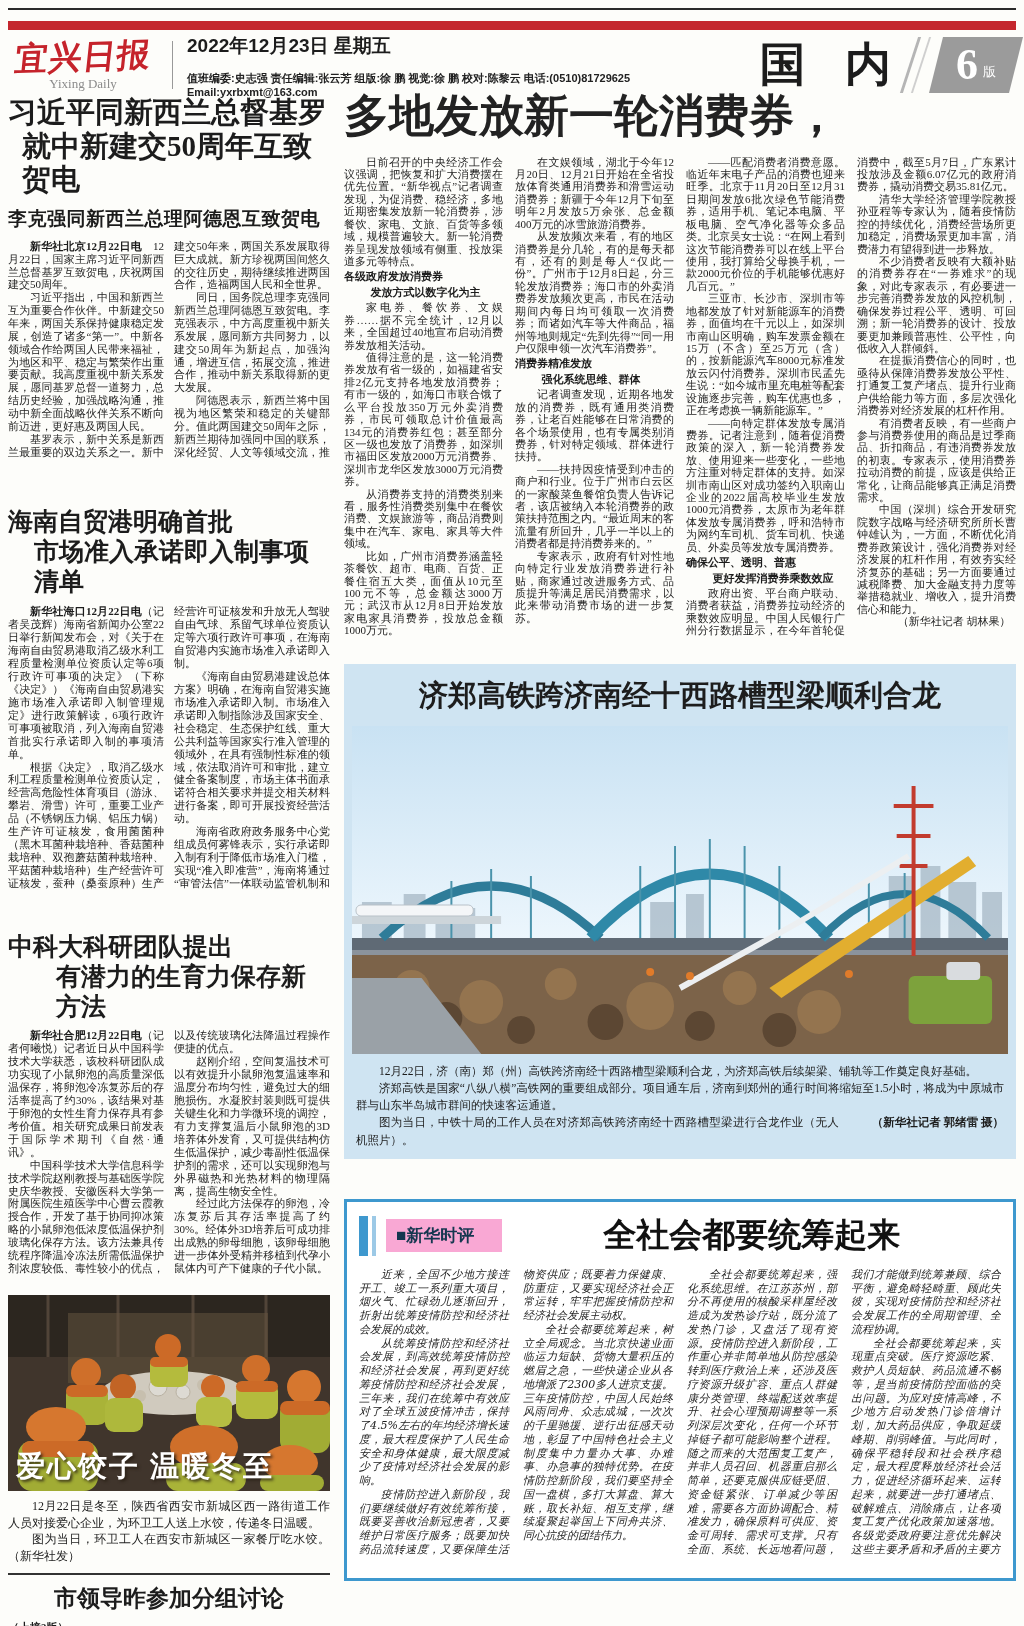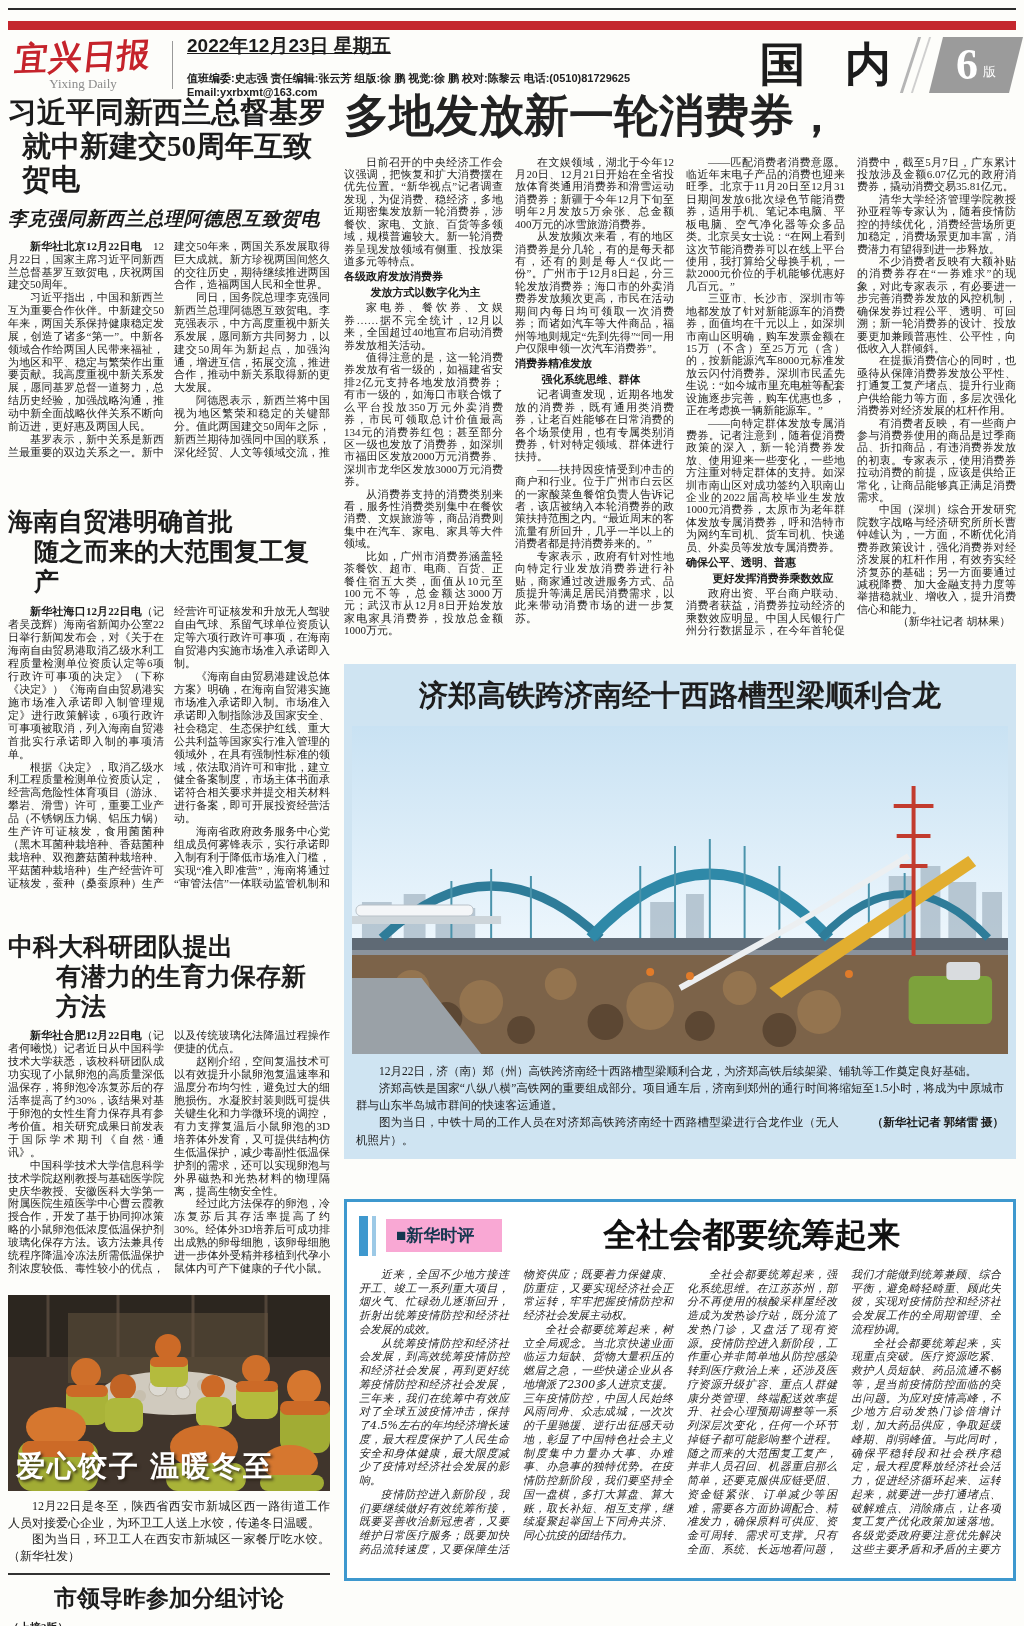--- a/index.html
+++ b/index.html
@@ -8,21 +8,21 @@
   
   .top-rule{position:absolute;top:8px;left:8px;right:8px;height:2px;background:#2a2a2a;}
   .red-bar{position:absolute;top:21px;left:8px;right:8px;height:9px;background:#c4272e;}
   .masthead{position:absolute;top:36px;left:8px;right:8px;height:58px;display:flex;align-items:center;}
   .logo{width:150px;text-align:center;line-height:1;}
   .logo-cn{color:#c5232b;font-family:"Liberation Sans",sans-serif;font-weight:900;font-size:33px;
            letter-spacing:1px;transform:rotate(-2deg) skewX(-8deg);display:inline-block;}
   .logo-en{color:#8b8b8b;font-size:13px;margin-top:4px;font-family:"Liberation Serif",serif;}
   .mast-div{width:1px;height:48px;background:#999;margin:0 14px;}
   .mast-info{flex:1;min-width:0;}
-  .mast-date{font-family:"Liberation Sans",sans-serif;font-weight:bold;font-size:19px;text-decoration:underline;}
+  .mast-date{font-family:"Liberation Sans",sans-serif;font-weight:bold;font-size:19px;}
   .mast-staff{font-family:"Liberation Sans",sans-serif;font-weight:bold;font-size:11px;color:#222;margin-top:12px;}
   .section-label{font-family:"Liberation Serif",serif;font-weight:900;font-size:46px;letter-spacing:14px;
                  margin-left:8px;white-space:nowrap;}
   .slash{width:3px;height:56px;background:#b5b5b5;transform:skewX(-18deg);margin:0 4px;}
   .slash.thin{width:2px;background:#cfcfcf;}
   .pagebox{width:80px;height:56px;background:#9b9b9b;transform:skewX(-14deg);display:flex;
            align-items:center;justify-content:center;margin-left:10px;}
   .pagebox-in{transform:skewX(14deg);color:#fff;font-family:"Liberation Serif",serif;display:flex;align-items:flex-end;}
   .pagenum{font-size:44px;font-weight:bold;line-height:.9;}
   .pagelabel{font-size:13px;margin-left:5px;margin-bottom:4px;}
@@ -30,21 +30,21 @@
   .left-col{position:absolute;left:8px;top:96px;width:322px;}
   .right-col{position:absolute;left:344px;top:90px;width:672px;}
   
   .art-body{text-align:justify;overflow:hidden;column-fill:auto;}
   .art-body p{margin:0;text-indent:2em;}
   .art-body p.sh{font-family:"Liberation Sans",sans-serif;font-weight:bold;text-indent:0;margin:3px 0;}
   .art-body p.sh.shi{text-indent:2.4em;}
   
   .a1-title{font-size:29px;font-weight:900;line-height:1.16;font-family:"Liberation Serif",serif;}
   .a1-title .l2{padding-left:14px;}
-  .a1-sub{font-size:19px;font-weight:600;margin:9px 0 8px;letter-spacing:.5px;font-style:italic;}
+  .a1-sub{font-size:19px;font-weight:600;margin:9px 0 8px;letter-spacing:.5px;}
   .a1-body{column-count:2;column-gap:10px;font-size:11px;line-height:1.17;height:230px;}
   
   .mid-title{font-family:"Liberation Sans",sans-serif;font-size:25px;font-weight:800;line-height:1.2;}
   .mid-title .ind{padding-left:26px;display:block;}
   .mid-title .ind2{padding-left:48px;display:block;}
   .hainan{margin-top:36px;}
   .hainan .art-body{column-count:2;column-gap:10px;font-size:11px;line-height:1.18;height:296px;margin-top:9px;}
   .ustc{margin-top:30px;}
   .ustc .art-body{column-count:2;column-gap:10px;font-size:11px;line-height:1.18;height:250px;margin-top:8px;}
   
@@ -127,21 +127,21 @@
           <p>习近平指出，中国和新西兰互为重要合作伙伴。中新建交50年来，两国关系保持健康稳定发展，创造了诸多“第一”。中新各领域合作给两国人民带来福祉，为地区和平、稳定与繁荣作出重要贡献。我高度重视中新关系发展，愿同基罗总督一道努力，总结历史经验，加强战略沟通，推动中新全面战略伙伴关系不断向前迈进，更好惠及两国人民。</p>
           <p>基罗表示，新中关系是新西兰最重要的双边关系之一。新中建交50年来，两国关系发展取得巨大成就。新方珍视两国间悠久的交往历史，期待继续推进两国合作，造福两国人民和全世界。</p>
           <p>同日，国务院总理李克强同新西兰总理阿德恩互致贺电。李克强表示，中方高度重视中新关系发展，愿同新方共同努力，以建交50周年为新起点，加强沟通，增进互信，拓展交流，推进合作，推动中新关系取得新的更大发展。</p>
           <p>阿德恩表示，新西兰将中国视为地区繁荣和稳定的关键部分。值此两国建交50周年之际，新西兰期待加强同中国的联系，深化经贸、人文等领域交流，推进双方在气候变化等全球性挑战上的合作。</p>
         </div>
     </div>
 
     <div class="hainan">
       <div class="mid-title">
         <span>海南自贸港明确首批</span>
-        <span class="ind">随之而来的大范围复工复产</span>
+        <span class="ind">市场准入承诺即入制事项清单</span>
       </div>
       <div class="art-body">
           <p><b>新华社海口12月22日电</b>（记者吴茂辉）海南省新闻办公室22日举行新闻发布会，对《关于在海南自由贸易港取消乙级水利工程质量检测单位资质认定等6项行政许可事项的决定》（下称《决定》）《海南自由贸易港实施市场准入承诺即入制管理规定》进行政策解读，6项行政许可事项被取消，列入海南自贸港首批实行承诺即入制的事项清单。</p>
           <p>根据《决定》，取消乙级水利工程质量检测单位资质认定，经营高危险性体育项目（游泳、攀岩、滑雪）许可，重要工业产品（不锈钢压力锅、铝压力锅）生产许可证核发，食用菌菌种（黑木耳菌种栽培种、香菇菌种栽培种、双孢蘑菇菌种栽培种、平菇菌种栽培种）生产经营许可证核发，蚕种（桑蚕原种）生产经营许可证核发和升放无人驾驶自由气球、系留气球单位资质认定等六项行政许可事项，在海南自贸港内实施市场准入承诺即入制。</p>
           <p>《海南自由贸易港建设总体方案》明确，在海南自贸港实施市场准入承诺即入制。市场准入承诺即入制指除涉及国家安全、社会稳定、生态保护红线、重大公共利益等国家实行准入管理的领域外，在具有强制性标准的领域，依法取消许可和审批，建立健全备案制度，市场主体书面承诺符合相关要求并提交相关材料进行备案，即可开展投资经营活动。</p>
           <p>海南省政府政务服务中心党组成员何雾锋表示，实行承诺即入制有利于降低市场准入门槛，实现“准入即准营”，海南将通过“审管法信”一体联动监管机制和平台，探索嵌入式监管、智慧监管、无感监管等多种监管方式，保证改革稳妥有序推进，逐步拓展到更多领域。</p>
         </div>
     </div>
 
     <div class="ustc">

